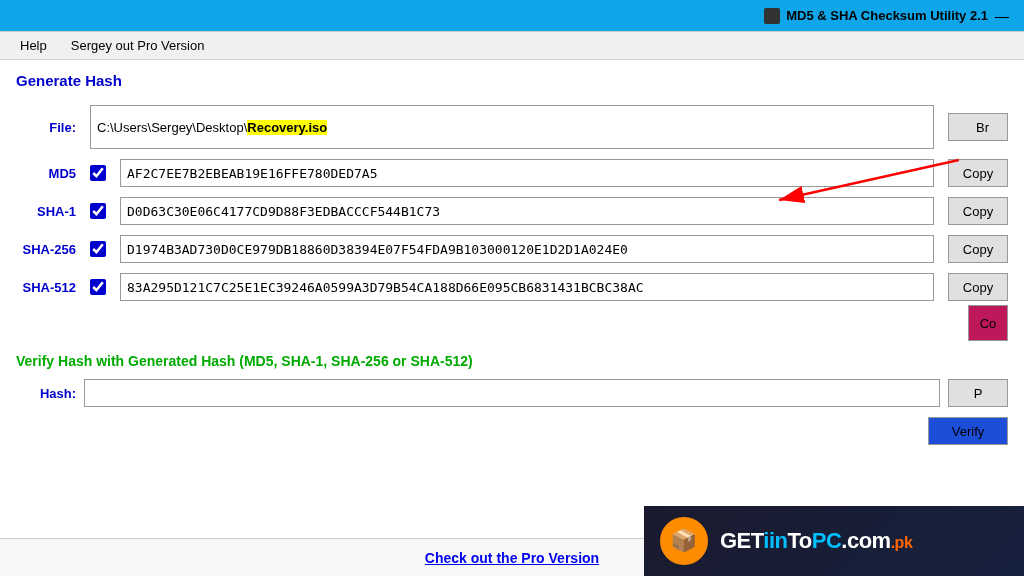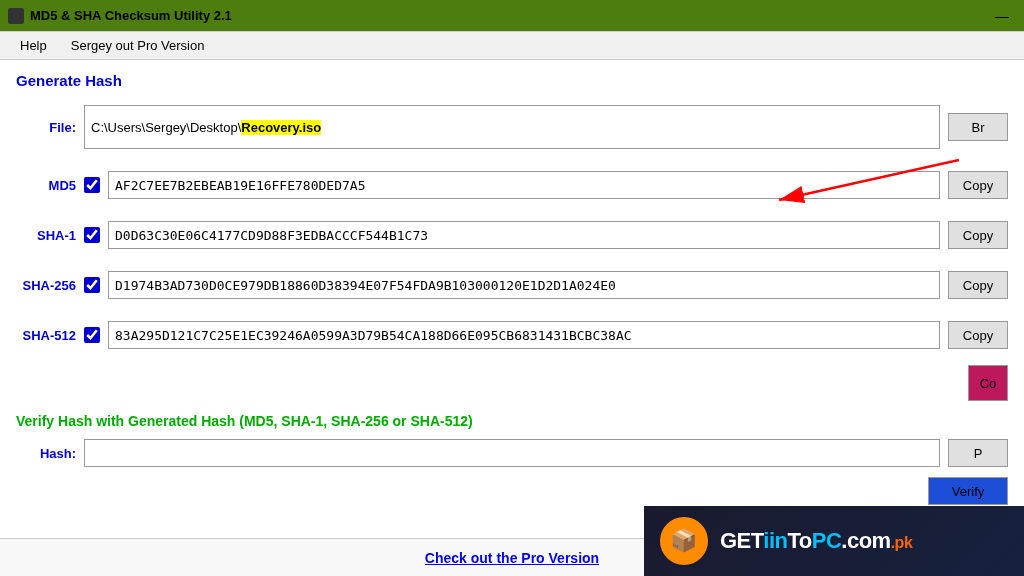--- a/index.html
+++ b/index.html
@@ -8,25 +8,25 @@
       font-size: 13px;
       background: #f0f0f0;
       width: 1024px;
       height: 576px;
       overflow: hidden;
       position: relative;
     }
 
     
     .title-bar {
-      background: #4d7c0f;
+      background: #0ea5e9;
       height: 32px;
       display: flex;
       align-items: center;
-      justify-content: space-between;
+      justify-content: flex-end;
       padding: 0 8px;
       border-bottom: 1px solid #ccc;
     }
     .title-bar-left {
       display: flex;
       align-items: center;
       gap: 6px;
     }
     .title-icon {
       width: 16px;
@@ -85,22 +85,22 @@
       color: #0000cc;
       font-weight: bold;
       font-size: 15px;
       margin-bottom: 16px;
     }
 
     
     .form-row {
       display: flex;
       align-items: center;
-      margin-bottom: 22px;
-      gap: 8px;
+      margin-bottom: 10px;
+      gap: 14px;
     }
 
     .label {
       font-weight: bold;
       color: #0000cc;
       min-width: 60px;
       text-align: right;
     }
 
     .checkbox {
@@ -150,21 +150,22 @@
       white-space: nowrap;
     }
 
     .browse-btn {
       min-width: 60px;
       height: 28px;
       background: #e0e0e0;
       border: 1px solid #999;
       cursor: pointer;
       font-size: 13px;
-      padding: 0 0;
+      padding: 0 18px;
+      text-align: right;
     }
 
     
     .verify-section {
       margin-top: 12px;
     }
 
     .verify-title {
       color: #00aa00;
       font-weight: bold;

